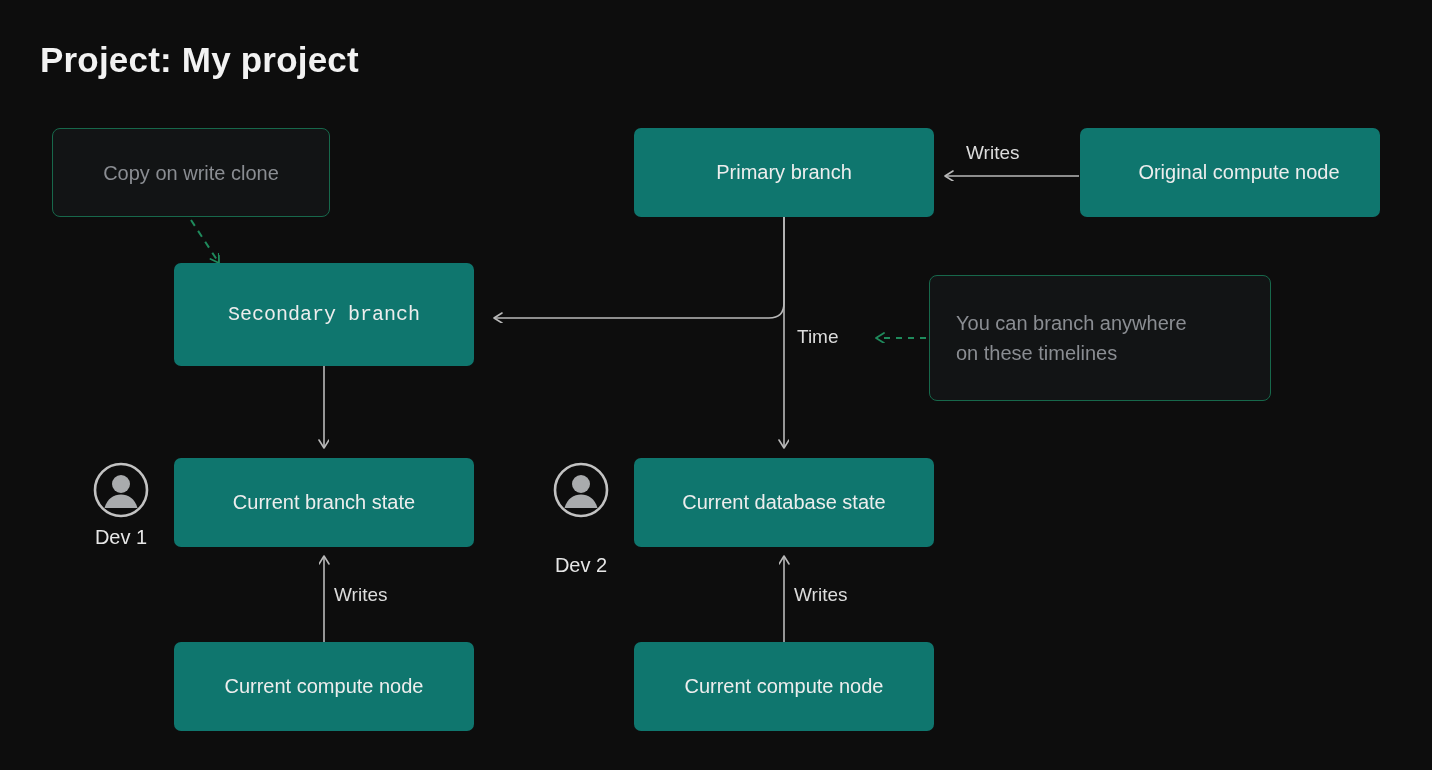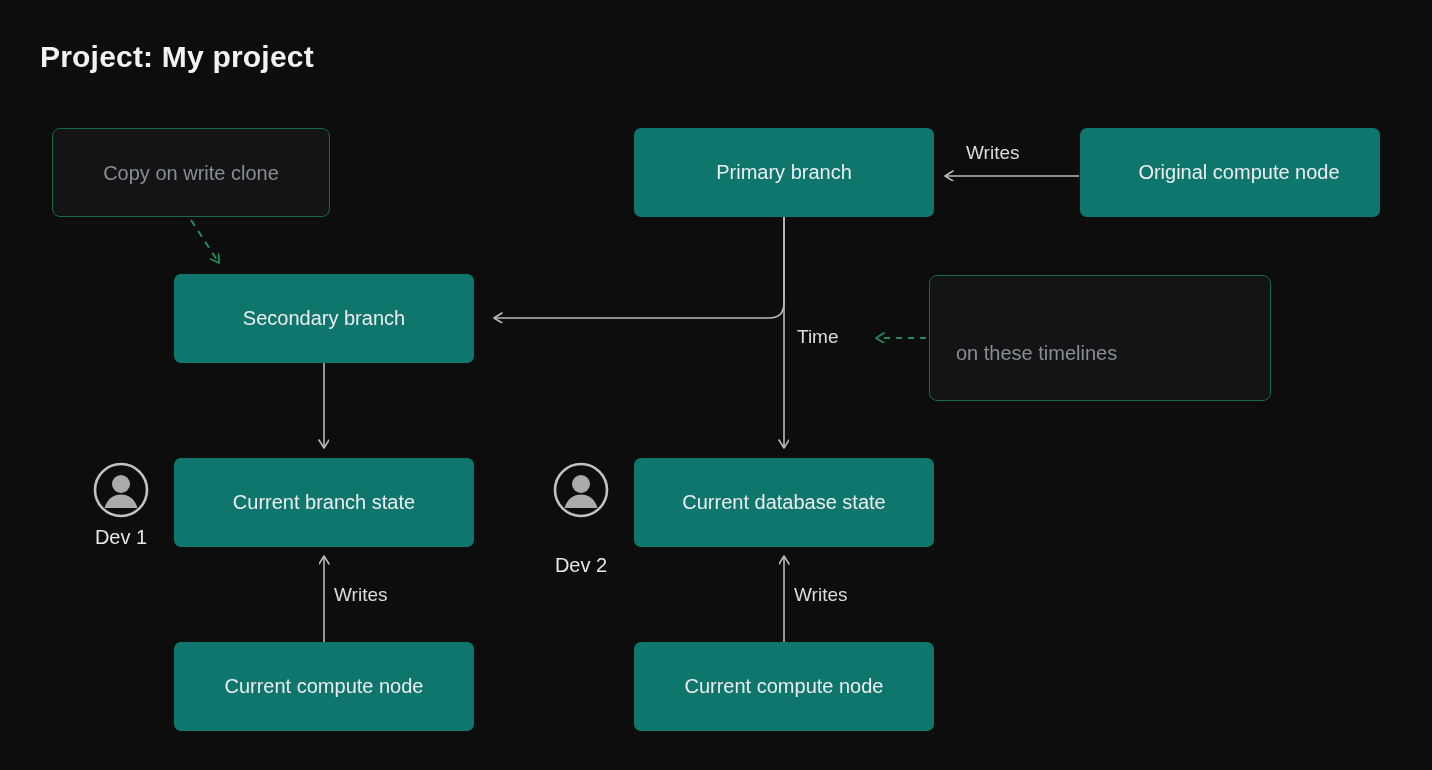--- a/index.html
+++ b/index.html
@@ -24,21 +24,21 @@
     top: 0;
     width: 1432px;
     height: 770px;
     pointer-events: none;
   }
 
   .page-title {
     position: absolute;
     left: 40px;
     top: 40px;
-    font-size: 30px;
+    font-size: 35px;
     font-weight: bold;
     color: #f2f2f2;
     letter-spacing: 0.2px;
     white-space: nowrap;
   }
 
   
   .node {
     position: absolute;
     box-sizing: border-box;
@@ -135,29 +135,29 @@
   <div class="node" style="left:634px; top:128px; width:300px; height:89px;">
     <span>Primary branch</span>
   </div>
 
   <div class="node" style="left:1080px; top:128px; width:300px; height:89px;padding-left:32px;">
     <span>Original compute node</span>
   </div>
 
   <div class="edge-label" style="left:966px; top:142px;">Writes</div>
 
-  <div class="node" style="left:174px; top:274px; width:300px; height:89px;">
+  <div class="node" style="left:174px; top:263px; width:300px; height:103px;font-family:Liberation Mono, monospace;">
     <span>Secondary branch</span>
   </div>
 
   <div class="edge-label" style="left:797px; top:326px;">Time</div>
 
   <div class="annot left-text" style="left:929px; top:275px; width:342px; height:126px;">
     <span>
-      <br>
+      <span>You can branch anywhere</span><br>
       <span>on these timelines</span>
     </span>
   </div>
 
   <div class="avatar-group" style="left:93px; top:462px;">
     <span>
       <svg width="56" height="56" viewBox="0 0 56 56" xmlns="http://www.w3.org/2000/svg">
         <circle cx="28" cy="28" r="26" fill="none" stroke="#c2c2c2" stroke-width="2.6"></circle>
         <circle cx="28" cy="22" r="9" fill="#a9abad"></circle>
         <path d="M11.5,46 C14,36.5 21,32.5 28,32.5 C35,32.5 42,36.5 44.5,46 Z" fill="#a9abad"></path>

